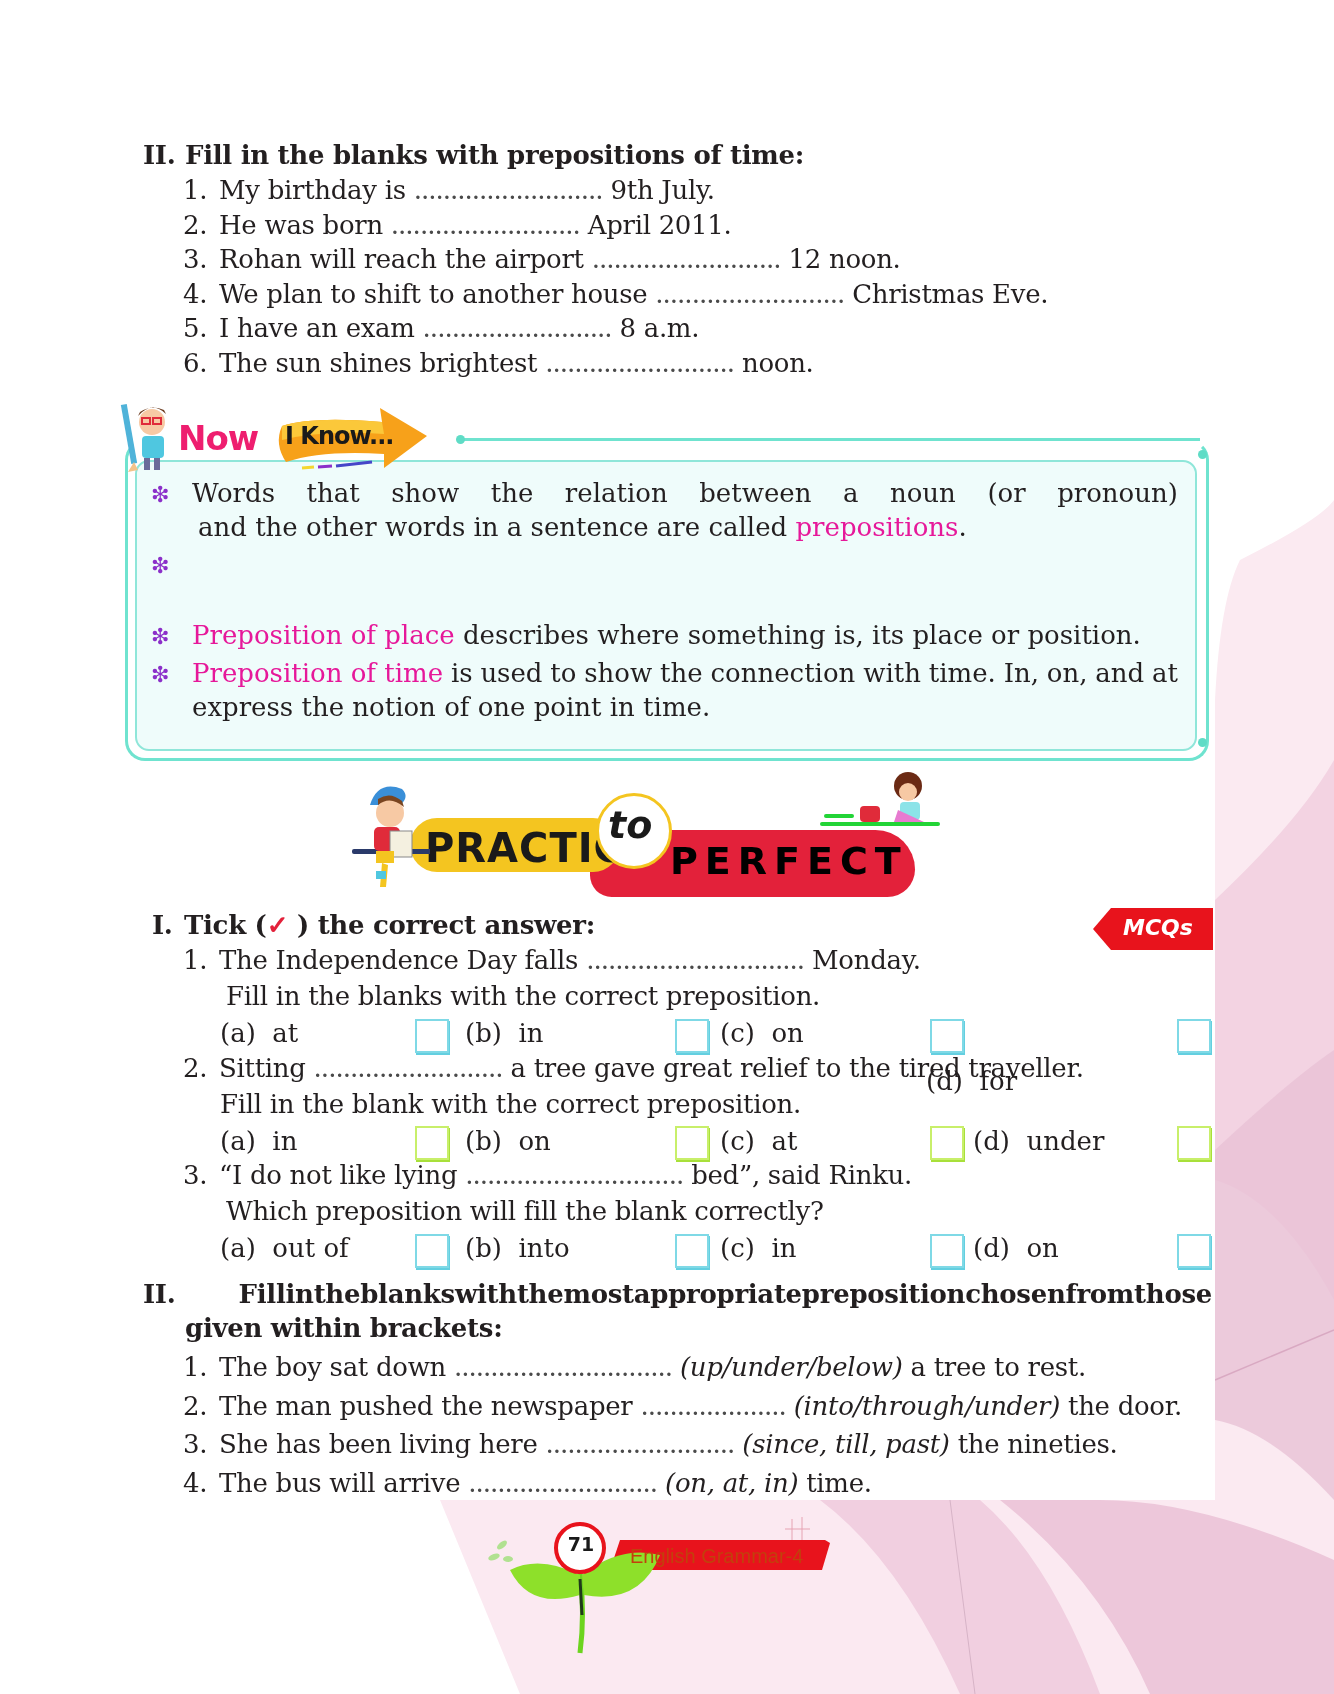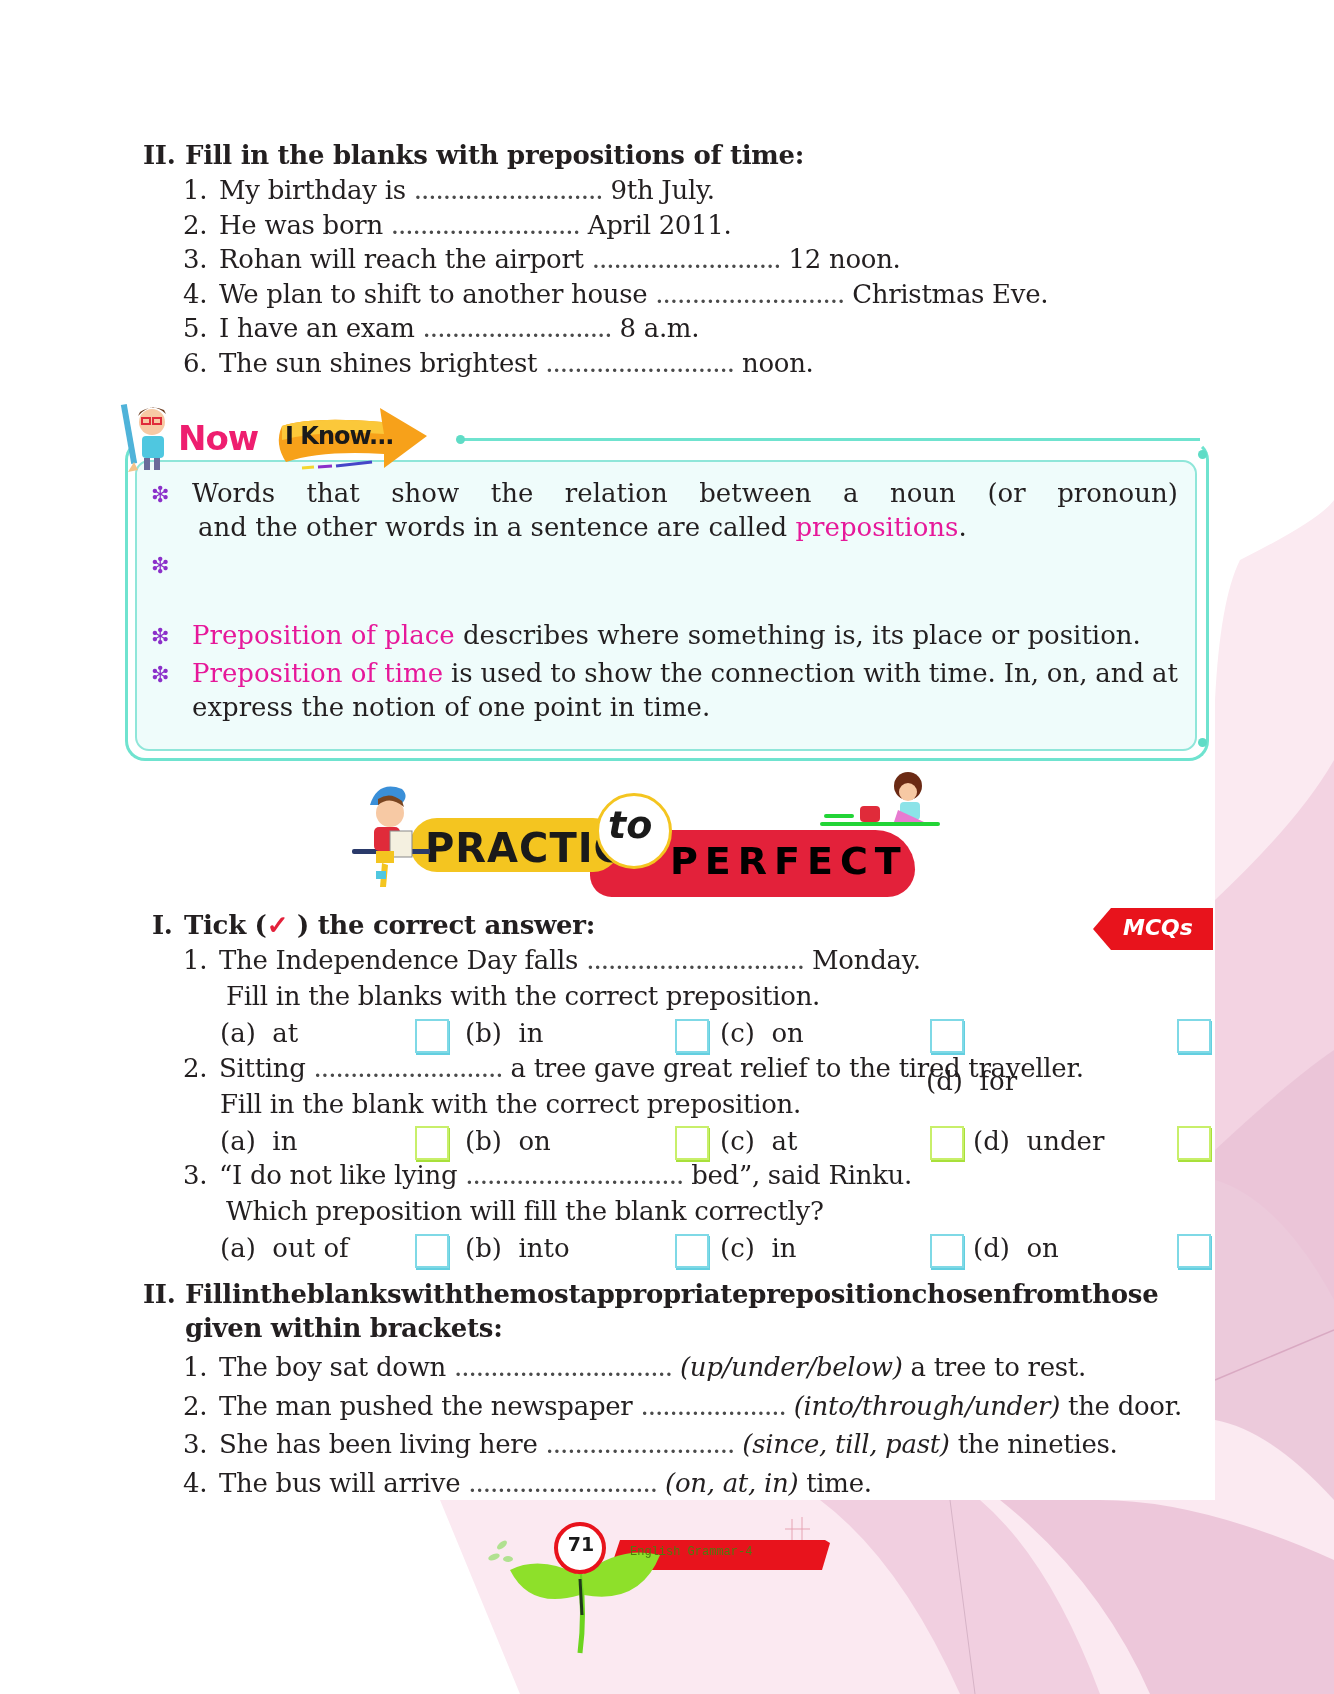--- a/index.html
+++ b/index.html
@@ -230,21 +230,21 @@
 <div class="opt" style="left:465px; top:1231px;"><span>(b)</span>&nbsp; <span>into</span></div>
 <div class="cbox" style="left:675px; top:1234px;"></div>
 <div class="opt" style="left:720px; top:1231px;"><span>(c)</span>&nbsp; <span>in</span></div>
 <div class="cbox" style="left:930px; top:1234px;"></div>
 <div class="opt" style="left:973px; top:1231px;"><span>(d)</span>&nbsp; <span>on</span></div>
 <div class="cbox" style="left:1177px; top:1234px;"></div>
 
 <div class="abs txt bold" style="left:143px; top:1277px;">
   <div style="display:flex;">
     <span style="display:inline-block; width:42px;">II.</span>
-    <div style="display:flex; justify-content:flex-start; width:1027px;">
+    <div style="display:flex; justify-content:flex-end; width:1027px;">
       <span>Fill</span>
       <span>in</span>
       <span>the</span>
       <span>blanks</span>
       <span>with</span>
       <span>the</span>
       <span>most</span>
       <span>appropriate</span>
       <span>preposition</span>
       <span>chosen</span>
@@ -283,14 +283,14 @@
       <line x1="322" y1="2" x2="322" y2="25"></line>
       <line x1="305" y1="14" x2="330" y2="14"></line>
     </g>
     <path d="M100 56 Q105 100 100 138" stroke="#6cd41f" stroke-width="5" fill="none"></path>
     <path d="M100 60 Q60 40 30 55 Q50 95 100 80 Z" fill="#8ee02a"></path>
     <path d="M102 60 Q140 30 180 40 Q160 90 104 80 Z" fill="#8ee02a"></path>
     <path d="M100 64 L102 100" stroke="#1f3a1a" stroke-width="3"></path>
     <circle cx="100" cy="33" r="24" fill="#ffffff" stroke="#e8131c" stroke-width="4"></circle>
   </svg>
   <span style="position:absolute; left:86px; top:18px; width:30px; text-align:center; font-family:'DejaVu Sans','Liberation Sans',sans-serif; font-weight:bold; font-size:19px; color:#1a1a1a;">71</span>
-  <span style="position:absolute; left:150px; top:30px; font-family:Liberation Mono, monospace; font-size:12px; color:#4d7c0f;">English Grammar-4</span>
+  <span style="position:absolute; left:150px; top:30px; font-family:Liberation Sans, sans-serif; font-size:20px; color:#c2410c;">English Grammar-4</span>
 </div>
 
 </body></html>

